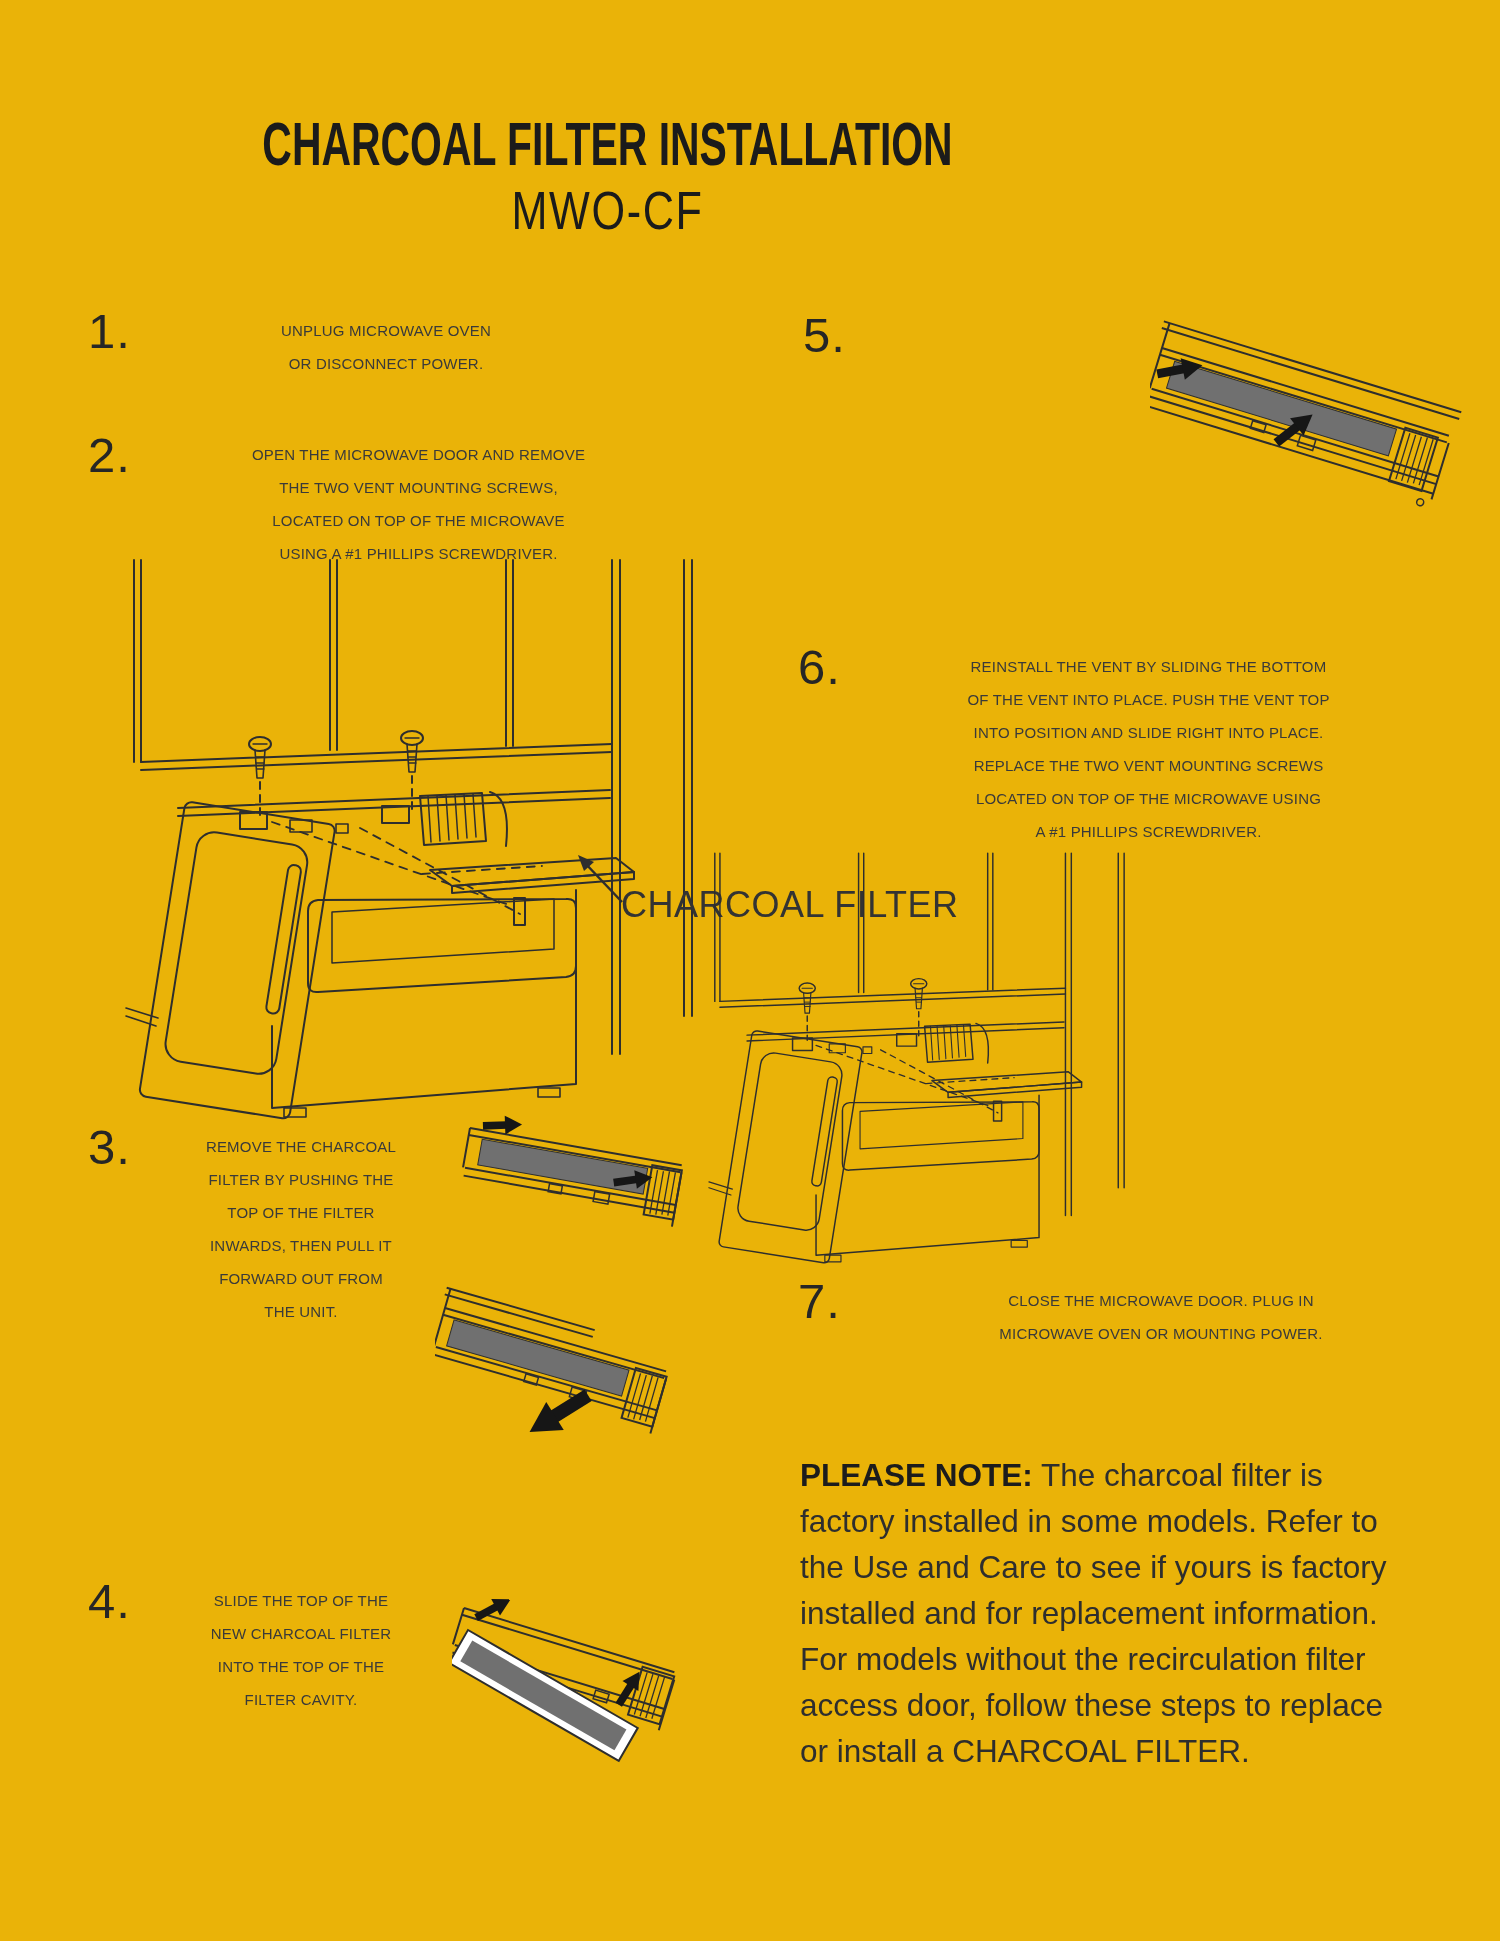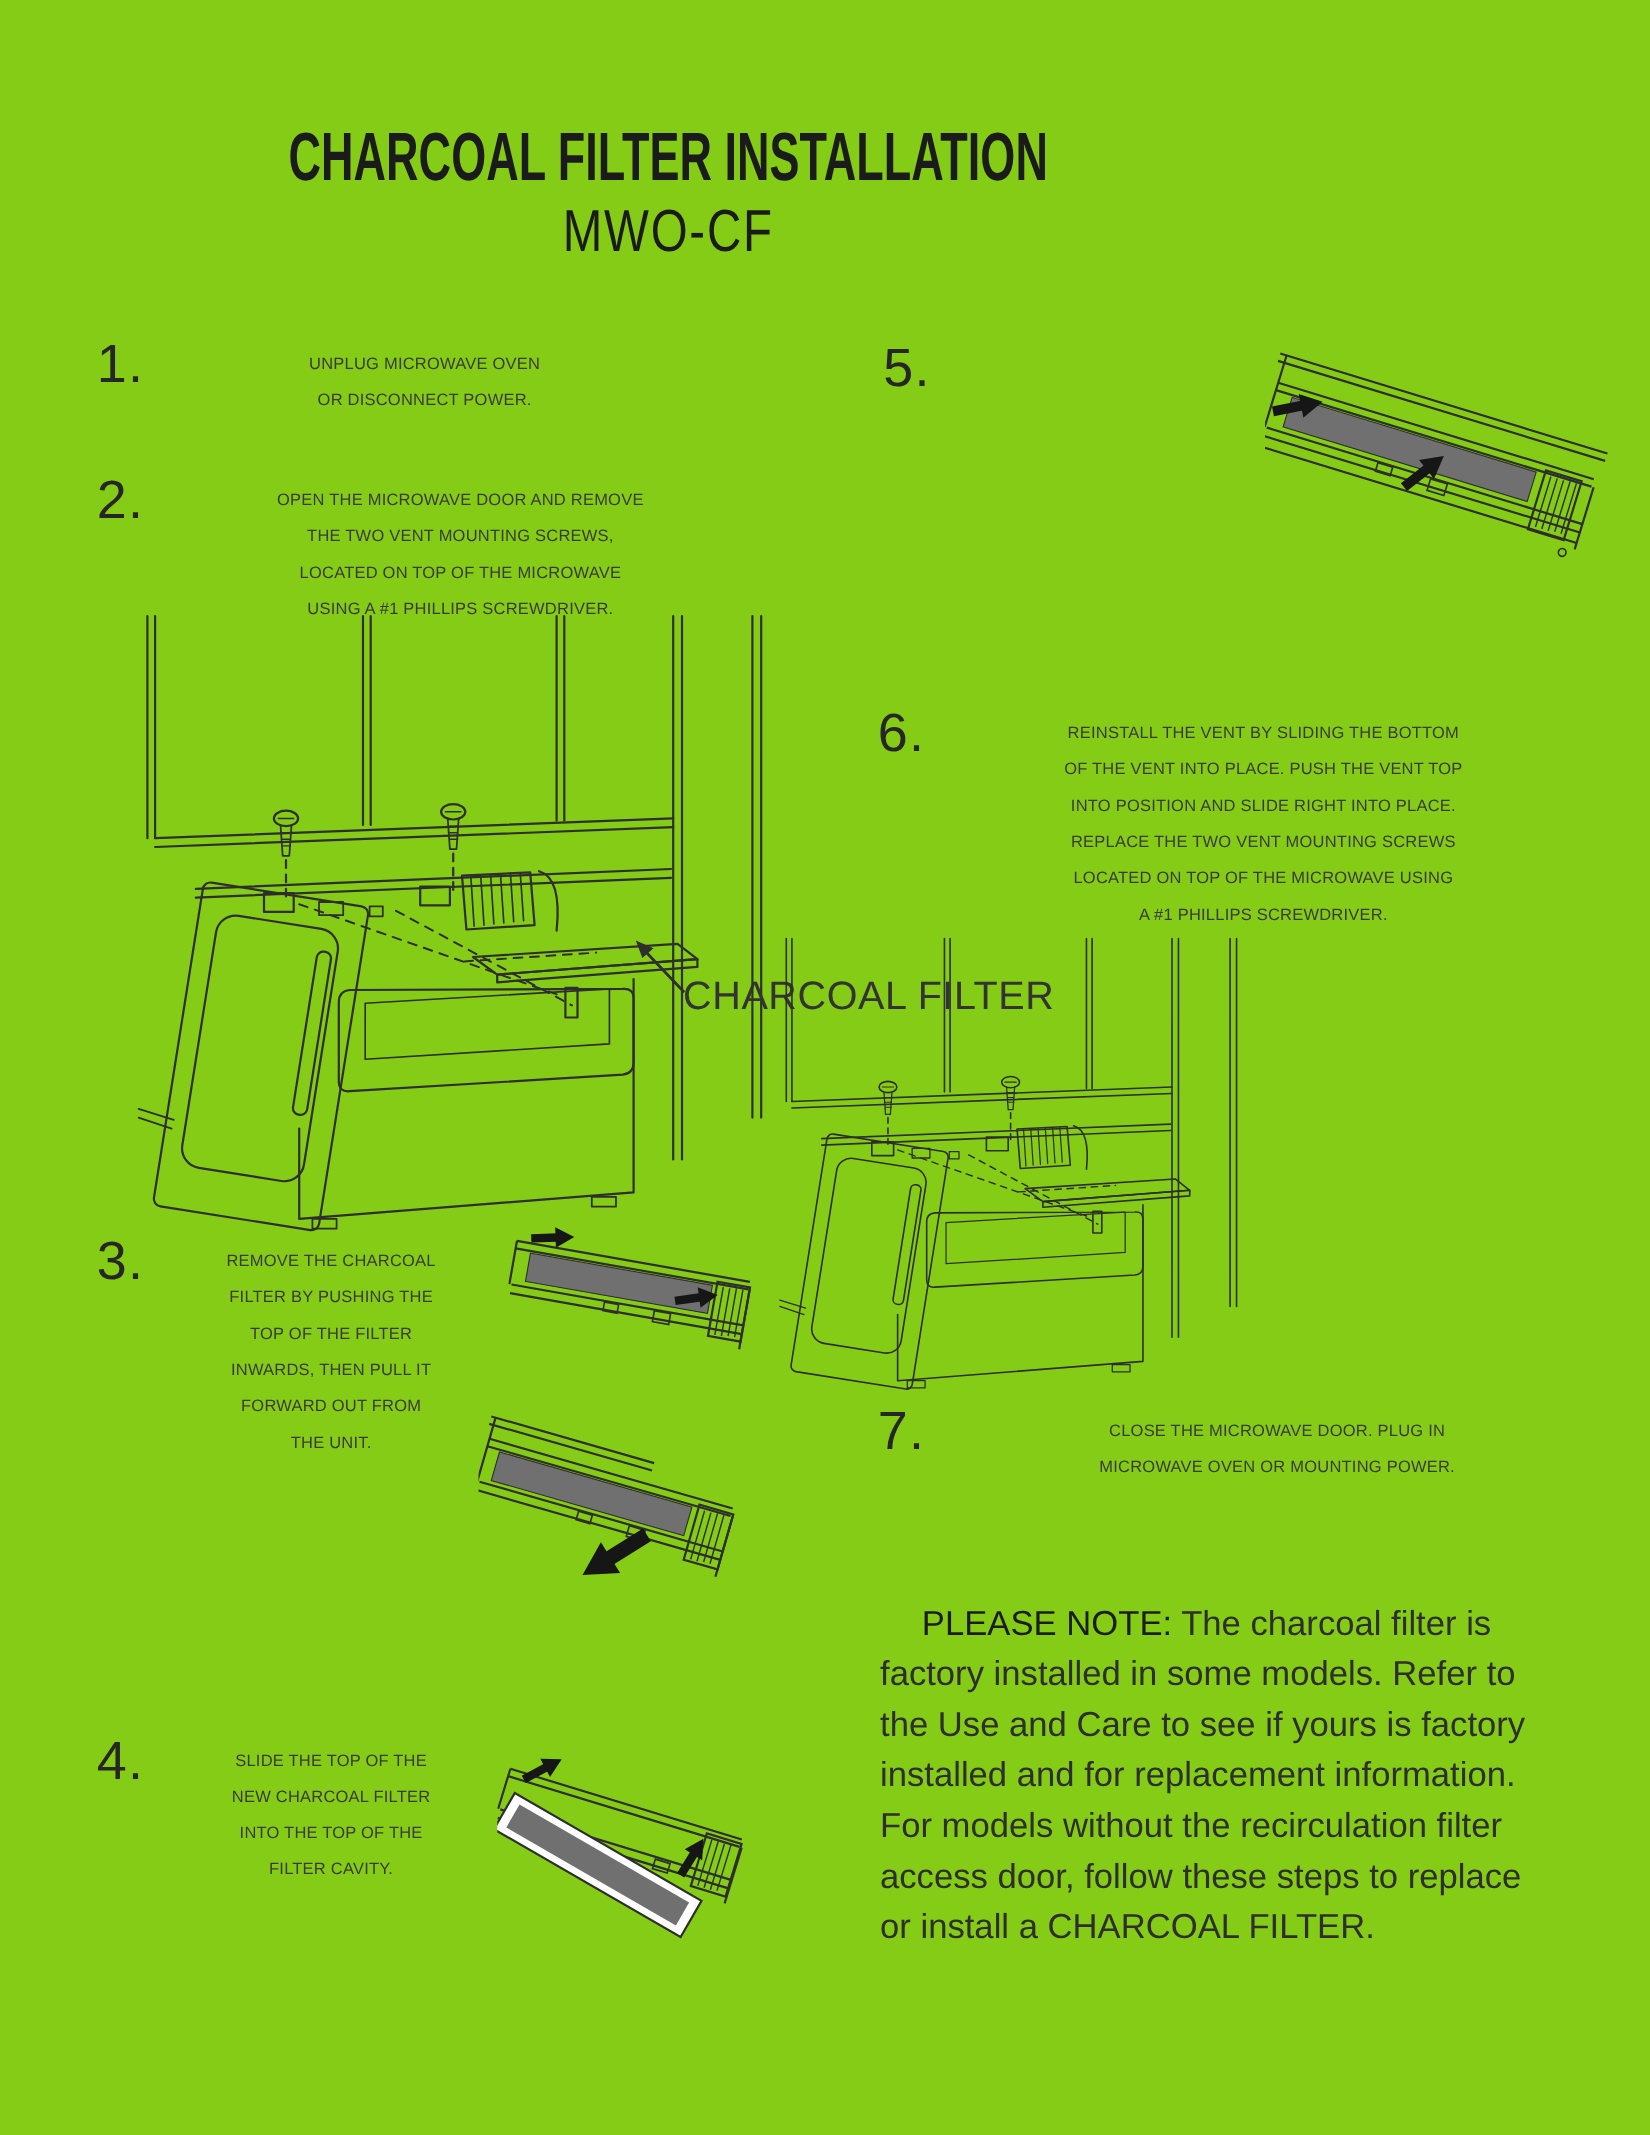--- a/index.html
+++ b/index.html
@@ -1,17 +1,17 @@
 <!DOCTYPE html>
 <html><head>
 <meta charset="utf-8">
 <style>
   html,body{margin:0;padding:0;background:#fff;}
   .page{
-    position:relative;width:1500px;height:1941px;background:#84cc16;
+    position:relative;width:1500px;height:1941px;background:#eab308;
     font-family:"Liberation Sans", sans-serif;color:#383838;overflow:hidden;
   }
   .abs{position:absolute;}
   
   .title-wrap{left:0;top:108px;width:1215px;text-align:center;}
   .page-title{
     font-size:62px;font-weight:700;color:#1b1b1b;white-space:nowrap;
     transform:scaleX(.66);transform-origin:50% 50%;letter-spacing:0;
   }
   .page-subtitle{
@@ -26,21 +26,21 @@
   }
   .step-text{
     font-size:15px;line-height:33px;letter-spacing:.2px;color:#3a3a3a;
     white-space:pre-line;
     text-align:center;
   }
   
   .filter-label{font-size:36px;letter-spacing:.5px;color:#333;white-space:nowrap;}
   
   .note-p{margin:0;font-size:31.5px;line-height:46px;color:#2e2e2e;}
-  .note-heading{font-weight:400;color:#1c1c1c;margin-left:38px;}
+  .note-heading{font-weight:700;color:#1c1c1c;}
   .note-body{white-space:pre-line;}
   svg{display:block;}
 </style>
 </head>
 <body>
 
 <svg width="0" height="0" style="position:absolute" aria-hidden="true">
   <defs>
 
     <g id="arr">

